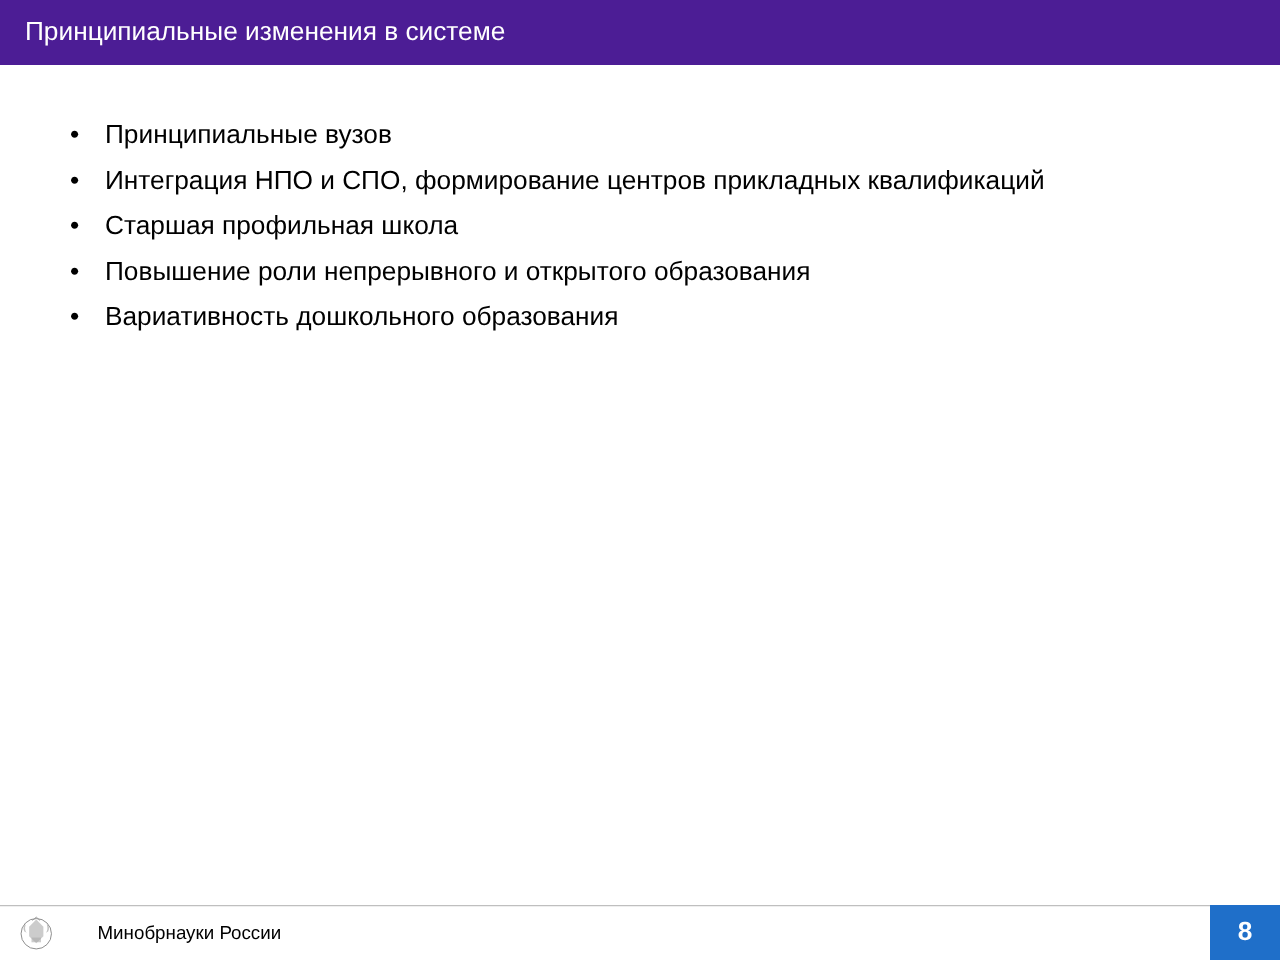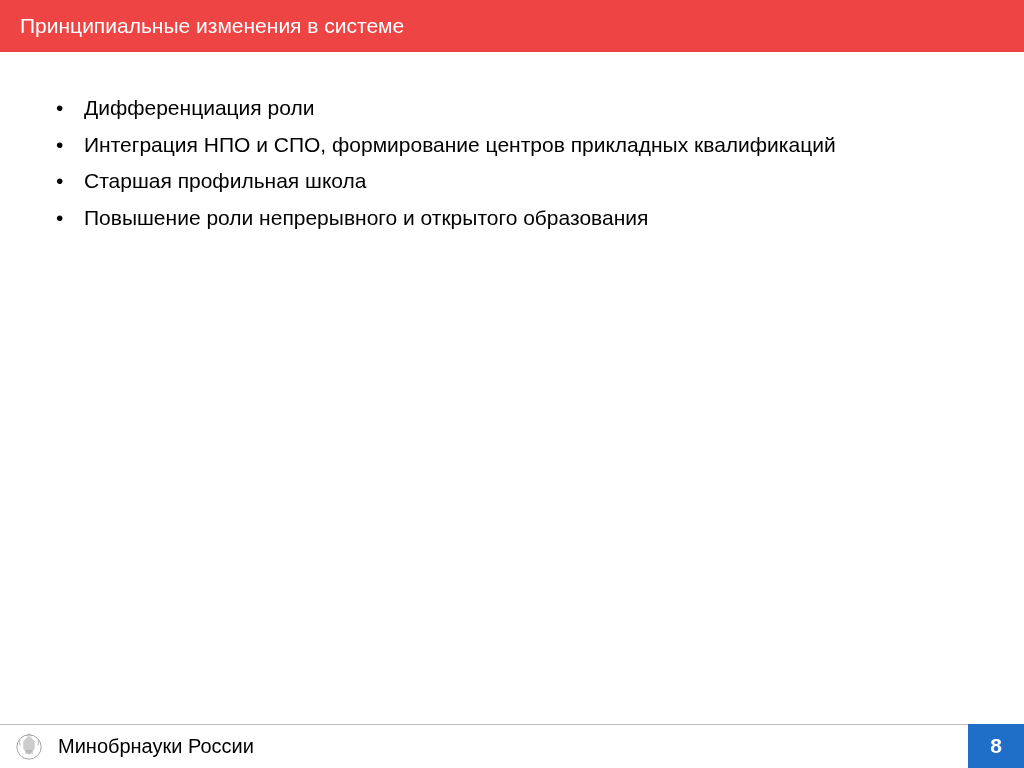--- a/index.html
+++ b/index.html
@@ -9,21 +9,21 @@
     }
     body {
       width: 1024px;
       height: 768px;
       font-family: Arial, Helvetica, sans-serif;
       background: #ffffff;
       position: relative;
       overflow: hidden;
     }
     .header {
-      background: #ef4444;
+      background: #4c1d95;
       color: #ffffff;
       padding: 14px 20px 14px 20px;
       font-size: 21px;
       font-weight: 400;
     }
     .content {
       padding: 40px 38px 20px 38px;
     }
     ul.bullets {
       list-style: none;
@@ -60,22 +60,23 @@
       padding-left: 10px;
       background: #ffffff;
     }
     .footer-emblem {
       width: 38px;
       height: 38px;
       margin-right: 10px;
       flex-shrink: 0;
     }
     .footer-label {
-      font-size: 20px;
+      font-size: 15px;
       color: #000000;
+      margin-left: 20px;
     }
     .page-number {
       position: absolute;
       right: 0;
       bottom: 0;
       background: #1f6fc9;
       color: #ffffff;
       font-size: 21px;
       font-weight: 700;
       padding: 10px 22px;
@@ -85,24 +86,25 @@
   </style>
 </head>
 <body>
 
 <div class="header">
   <span>Принципиальные изменения в системе</span>
 </div>
 
 <div class="content">
   <ul class="bullets">
-    <li>Дифференциация роли</li>
+    <li>Принципиальные вузов</li>
     <li class="justify">Интеграция НПО и СПО, формирование центров прикладных квалификаций</li>
     <li>Старшая профильная школа</li>
     <li>Повышение роли непрерывного и открытого образования</li>
+    <li>Вариативность дошкольного образования</li>
   </ul>
 </div>
 
 <div class="footer">
   <span class="footer-emblem">
     <svg viewBox="0 0 100 100" width="38" height="38">
       <circle cx="50" cy="50" r="32" fill="none" stroke="#888" stroke-width="2"></circle>
       <path d="M50 20 L35 35 L35 55 L50 70 L65 55 L65 35 Z" fill="#aaa" opacity="0.6"></path>
       <path d="M25 45 Q20 35 28 30 Q24 42 30 48 Z" fill="#999" opacity="0.6"></path>
       <path d="M75 45 Q80 35 72 30 Q76 42 70 48 Z" fill="#999" opacity="0.6"></path>

